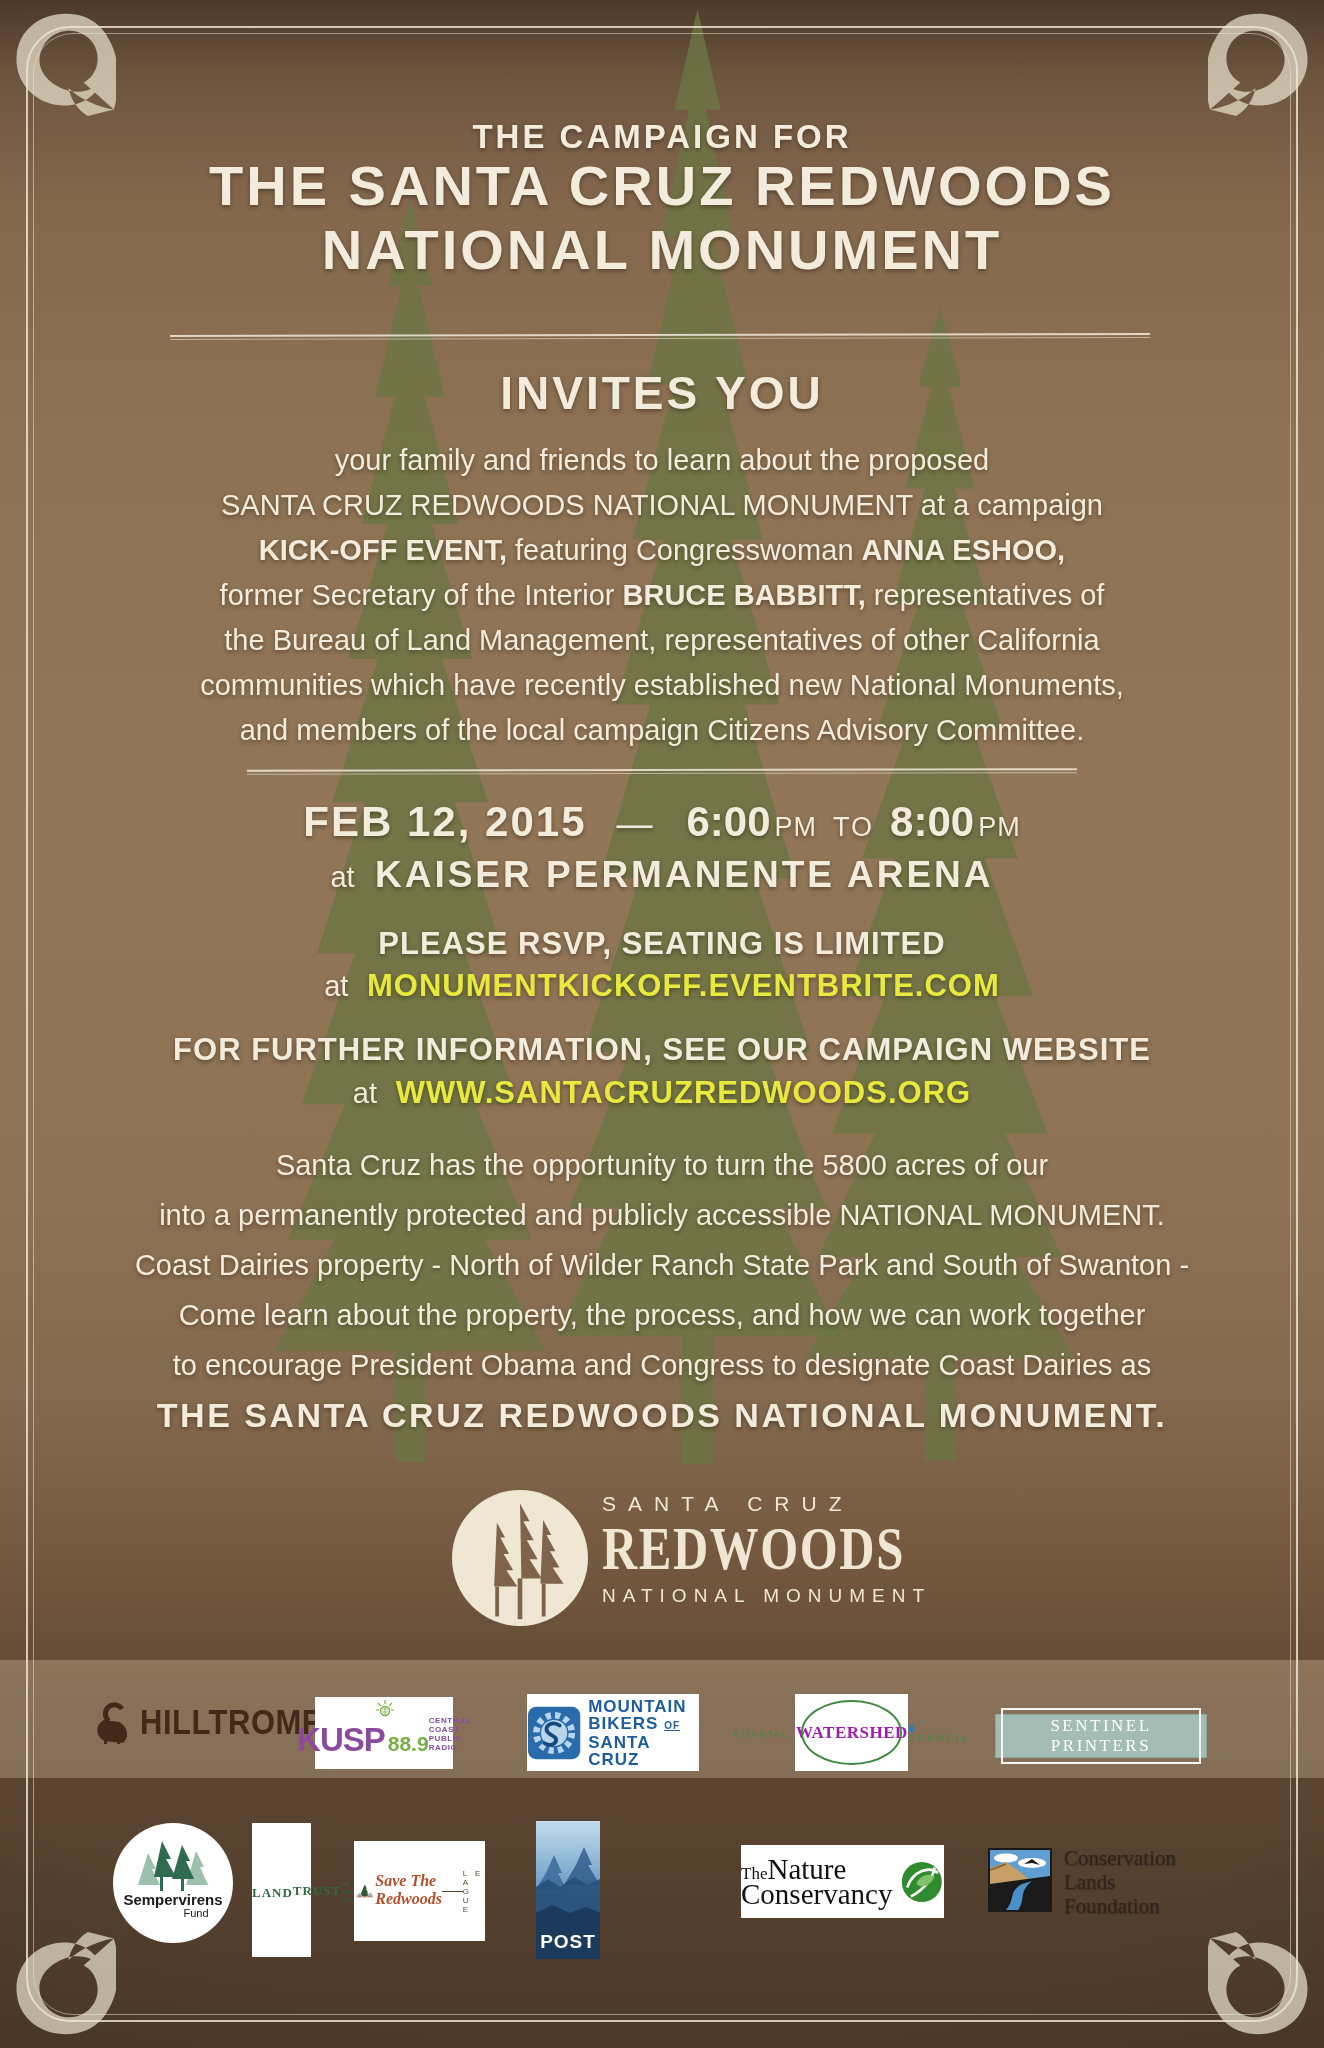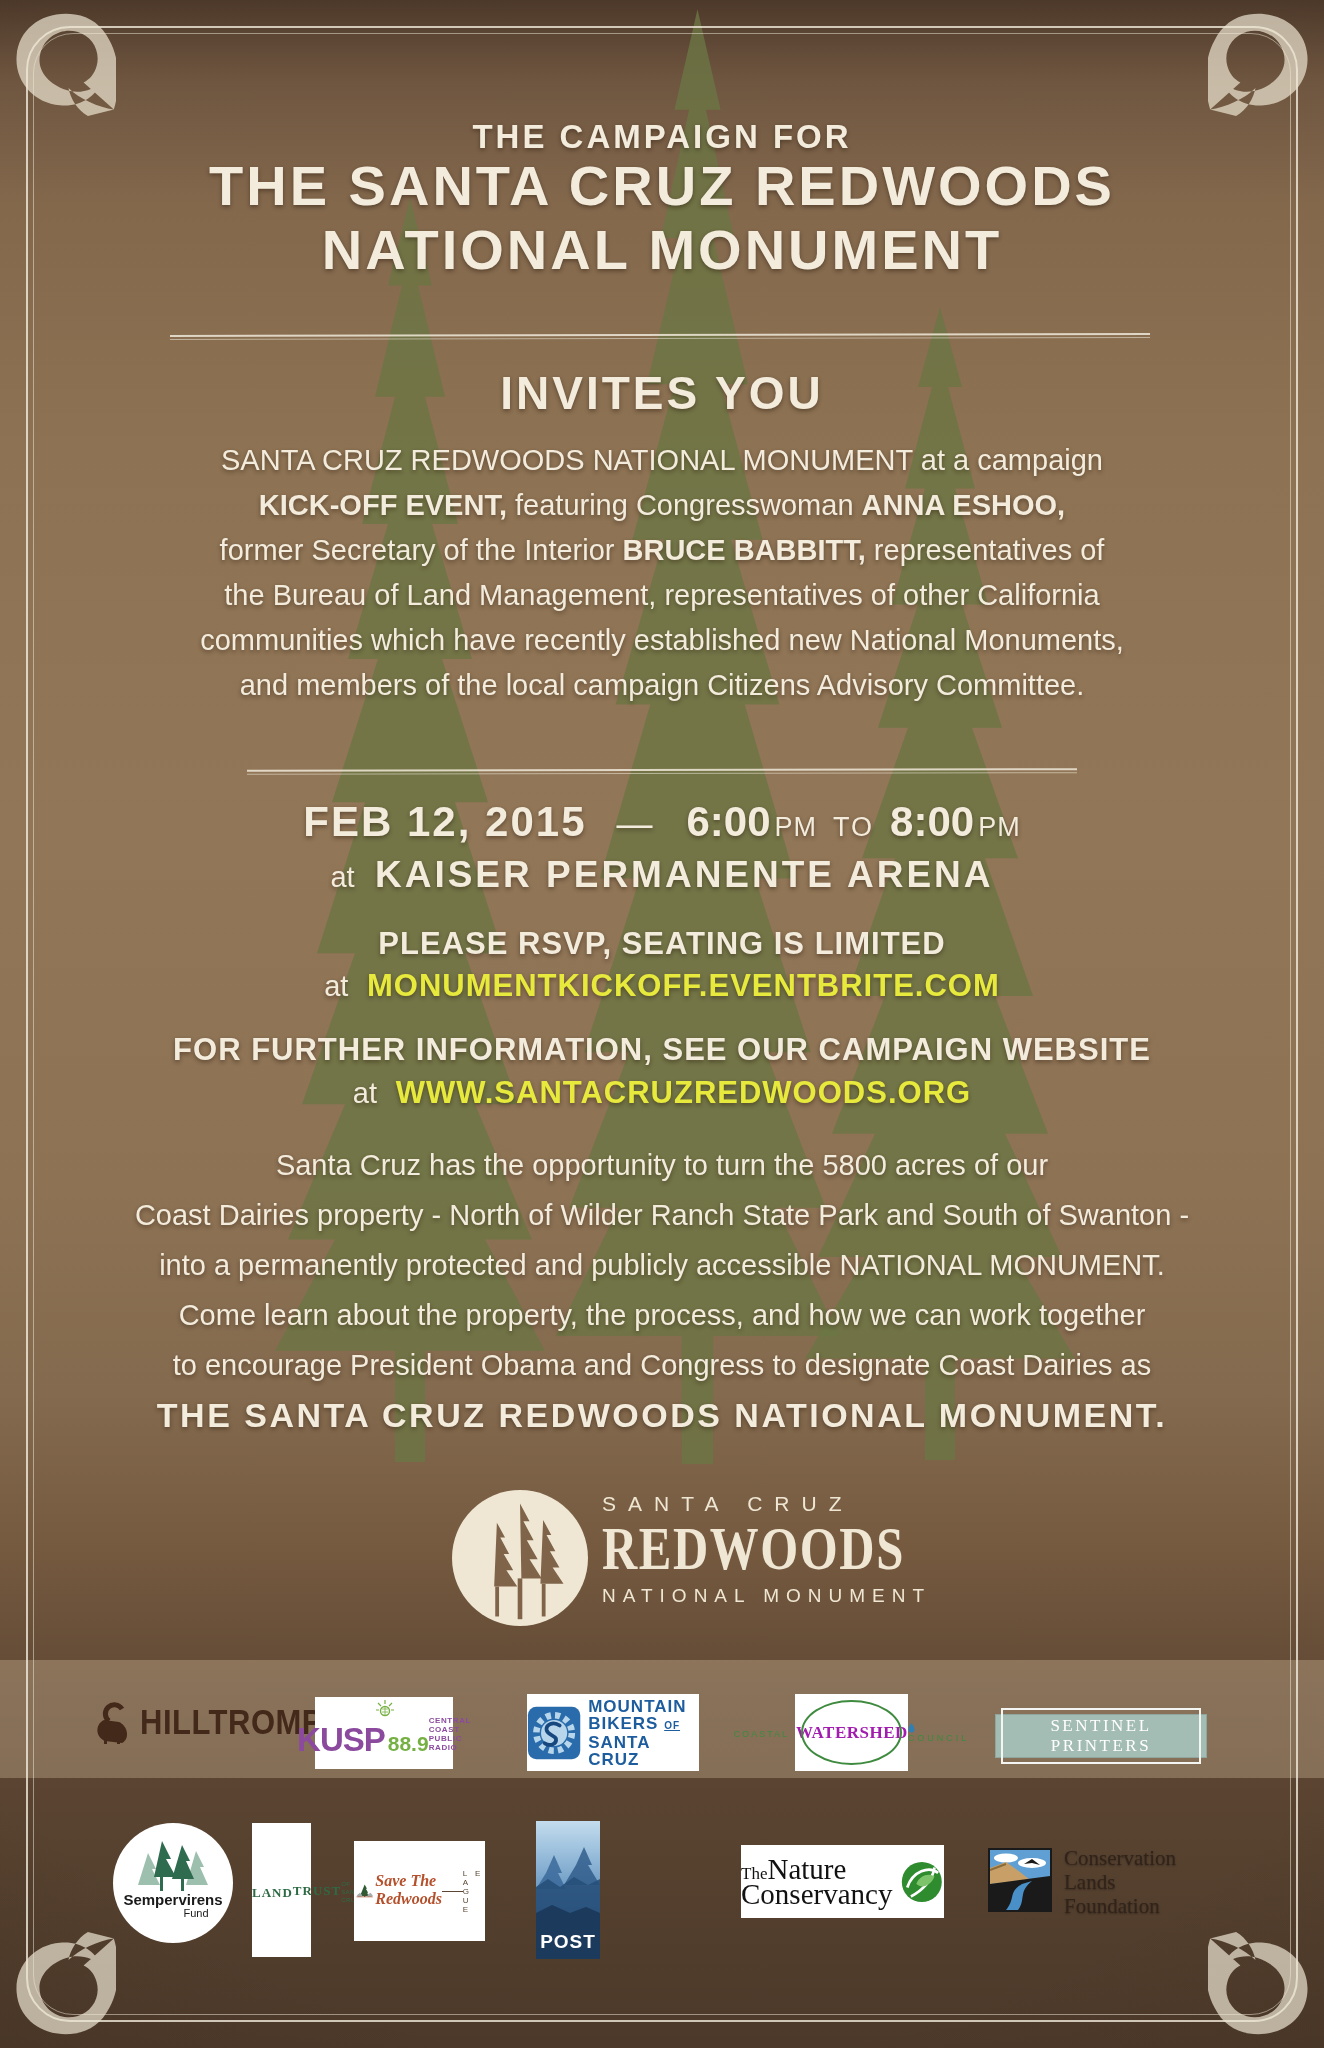--- a/index.html
+++ b/index.html
@@ -138,20 +138,21 @@
     <path fill="#eee6d3" fill-opacity=".82" d="M62,6 C34,2 10,18 8,44 C6,68 24,88 48,90 C66,92 82,82 86,68 C80,76 66,80 54,76 C36,70 26,56 30,42 C34,26 50,18 64,22 C78,26 86,40 82,54 C80,61 76,66 70,69 L98,94 L74,100 C64,94 58,84 56,74 C66,84 84,92 98,94 C104,74 104,48 94,30 C87,16 76,8 62,6 Z"></path>
   </svg>
 
   <div class="abs ctr cream shadow kicker">THE CAMPAIGN FOR</div>
   <div class="abs ctr cream shadow title t1">THE SANTA CRUZ REDWOODS</div>
   <div class="abs ctr cream shadow title t2">NATIONAL MONUMENT</div>
   <div class="abs divider div1"></div>
 
   <div class="abs ctr cream shadow invites">INVITES YOU</div>
   <div class="abs ctr cream shadow para invite-para">
+      <div class="pl"><span>your family and friends to learn about the proposed</span></div>
       <div class="pl"><span>SANTA CRUZ REDWOODS NATIONAL MONUMENT at a campaign</span></div>
       <div class="pl"><span class="b">KICK-OFF EVENT,</span><span> featuring Congresswoman </span><span class="b">ANNA ESHOO,</span></div>
       <div class="pl"><span>former Secretary of the Interior </span><span class="b">BRUCE BABBITT,</span><span> representatives of</span></div>
       <div class="pl"><span>the Bureau of Land Management, representatives of other California</span></div>
       <div class="pl"><span>communities which have recently established new National Monuments,</span></div>
       <div class="pl"><span>and members of the local campaign Citizens Advisory Committee.</span></div>
     </div>
   <div class="abs divider div2"></div>
 
   <div class="abs ctr cream shadow event-row">
@@ -175,22 +176,22 @@
   </div>
 
   <div class="abs ctr cream shadow info-h">FOR FURTHER INFORMATION, SEE OUR CAMPAIGN WEBSITE</div>
   <div class="abs ctr cream shadow info-l">
     <span class="at">at</span>
     <a class="link" href="#">WWW.SANTACRUZREDWOODS.ORG</a>
   </div>
 
   <div class="abs ctr cream shadow para about-para">
       <div class="pl"><span>Santa Cruz has the opportunity to turn the 5800 acres of our</span></div>
+      <div class="pl"><span>into a permanently protected and publicly accessible NATIONAL MONUMENT.</span></div>
       <div class="pl"><span>Coast Dairies property - North of Wilder Ranch State Park and South of Swanton -</span></div>
-      <div class="pl"><span>into a permanently protected and publicly accessible NATIONAL MONUMENT.</span></div>
       <div class="pl"><span>Come learn about the property, the process, and how we can work together</span></div>
       <div class="pl"><span>to encourage President Obama and Congress to designate Coast Dairies as</span></div>
     </div>
   <div class="abs ctr cream shadow about-final">THE SANTA CRUZ REDWOODS NATIONAL MONUMENT.</div>
 
   <svg class="abs brand-circle" viewBox="0 0 100 100">
     <defs>
         <clipPath id="logoclip">
           <circle cx="50" cy="50" r="50"></circle>
         </clipPath>

